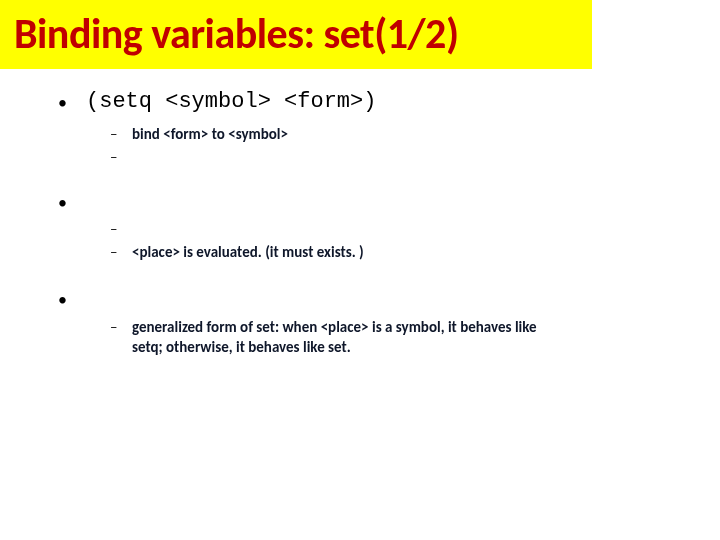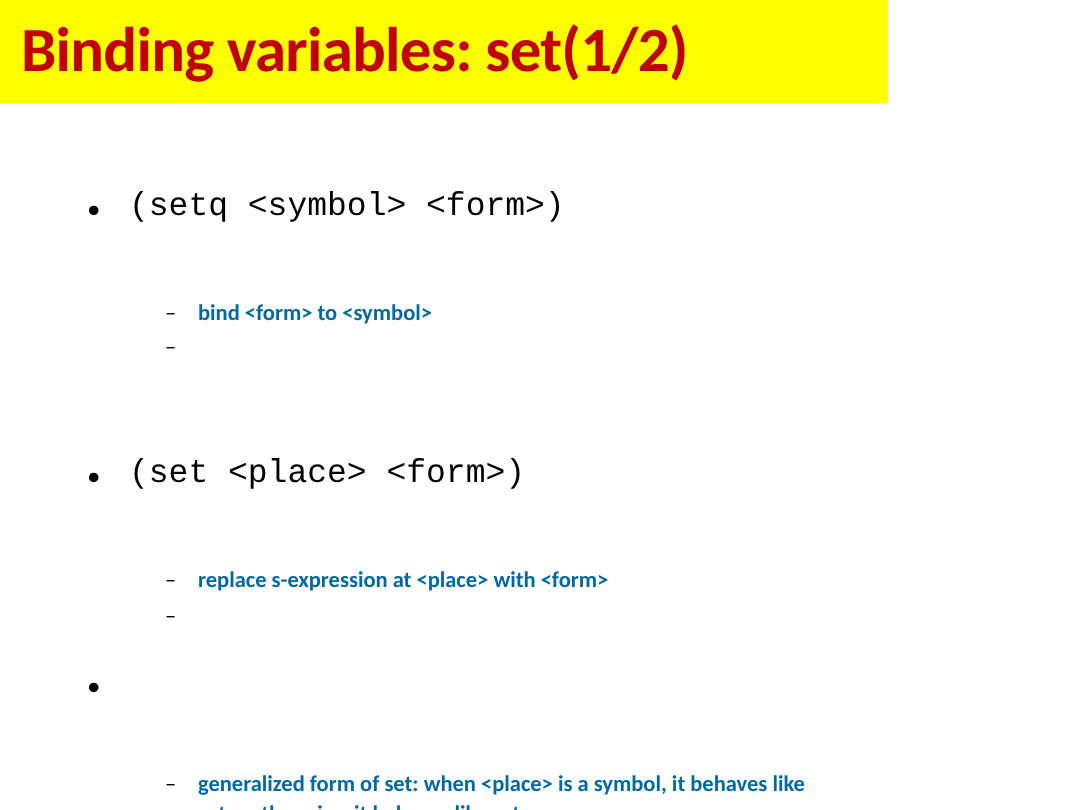--- a/index.html
+++ b/index.html
@@ -33,42 +33,40 @@
     flex-shrink: 0;
     text-align: left;
     line-height: 1;
     position: relative;
     top: 2px;
   }
   .code {
     font-family: "Courier New", Courier, monospace;
     font-size: 22px;
     color: #000;
-    margin-top: 36px;
   }
   .subs {
     padding-left: 52px;
   }
   .sub {
     display: flex;
     align-items: baseline;
     margin-bottom: 4px;
   }
   .dash {
     width: 22px;
     flex-shrink: 0;
     font-size: 15px;
     color: #000;
   }
   .sub-text {
     font-size: 15px;
     font-weight: 700;
-    color: #0369a1;
+    color: #0f172a;
     line-height: 1.35;
-    margin-top: 39px;
   }
 </style>
 </head>
 <body>
 
 <div class="slide">
 
   <div class="title-band">
     <div class="title-text">Binding variables: set(1/2)</div>
   </div>
@@ -87,29 +85,28 @@
         </div>
         <div class="sub">
           <span class="dash">–</span>
         </div>
       </div>
     </div>
 
     <div class="item">
       <div class="item-head">
         <span class="bullet-dot">•</span>
-        <span class="code">(set &lt;place&gt; &lt;form&gt;)</span>
       </div>
       <div class="subs">
         <div class="sub">
           <span class="dash">–</span>
-          <span class="sub-text">replace s-expression at &lt;place&gt; with &lt;form&gt;</span>
         </div>
         <div class="sub">
           <span class="dash">–</span>
+          <span class="sub-text">&lt;place&gt; is evaluated. (it must exists. )</span>
         </div>
       </div>
     </div>
 
     <div class="item">
       <div class="item-head">
         <span class="bullet-dot">•</span>
       </div>
       <div class="subs">
         <div class="sub">

